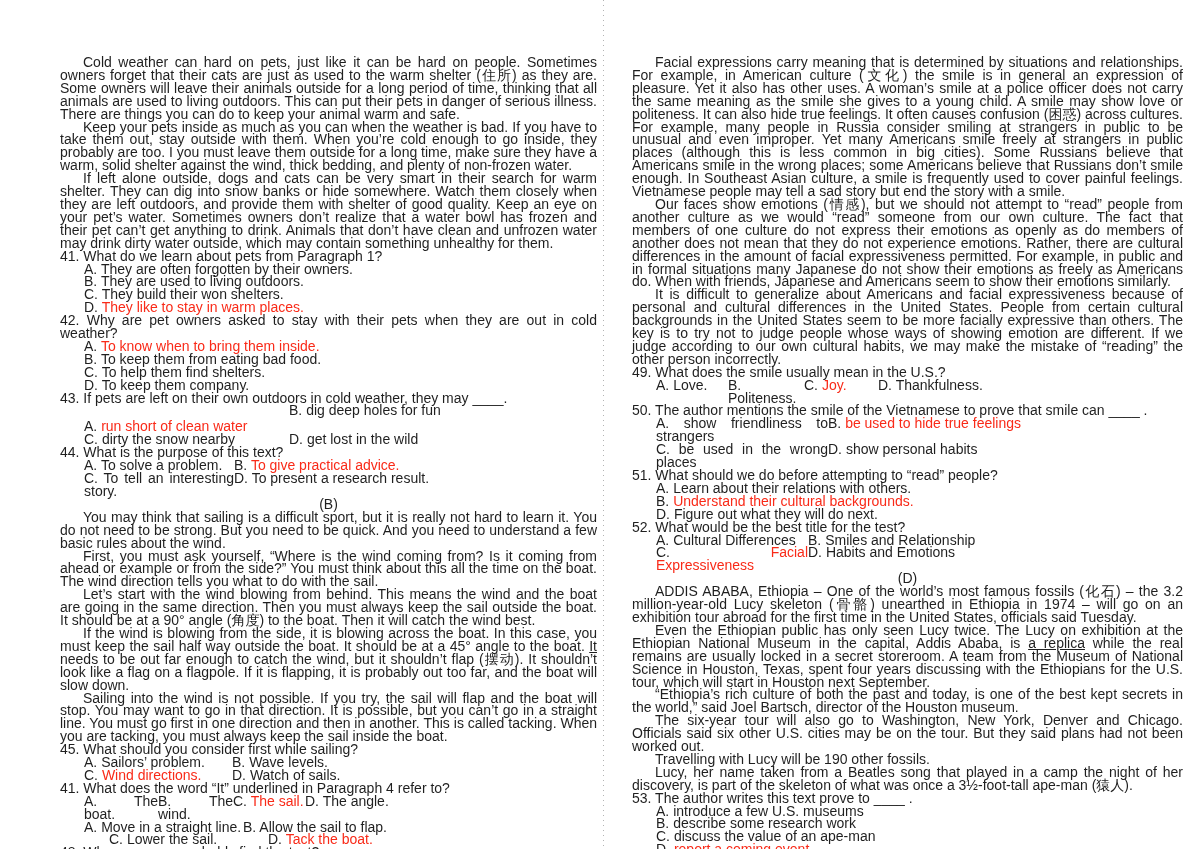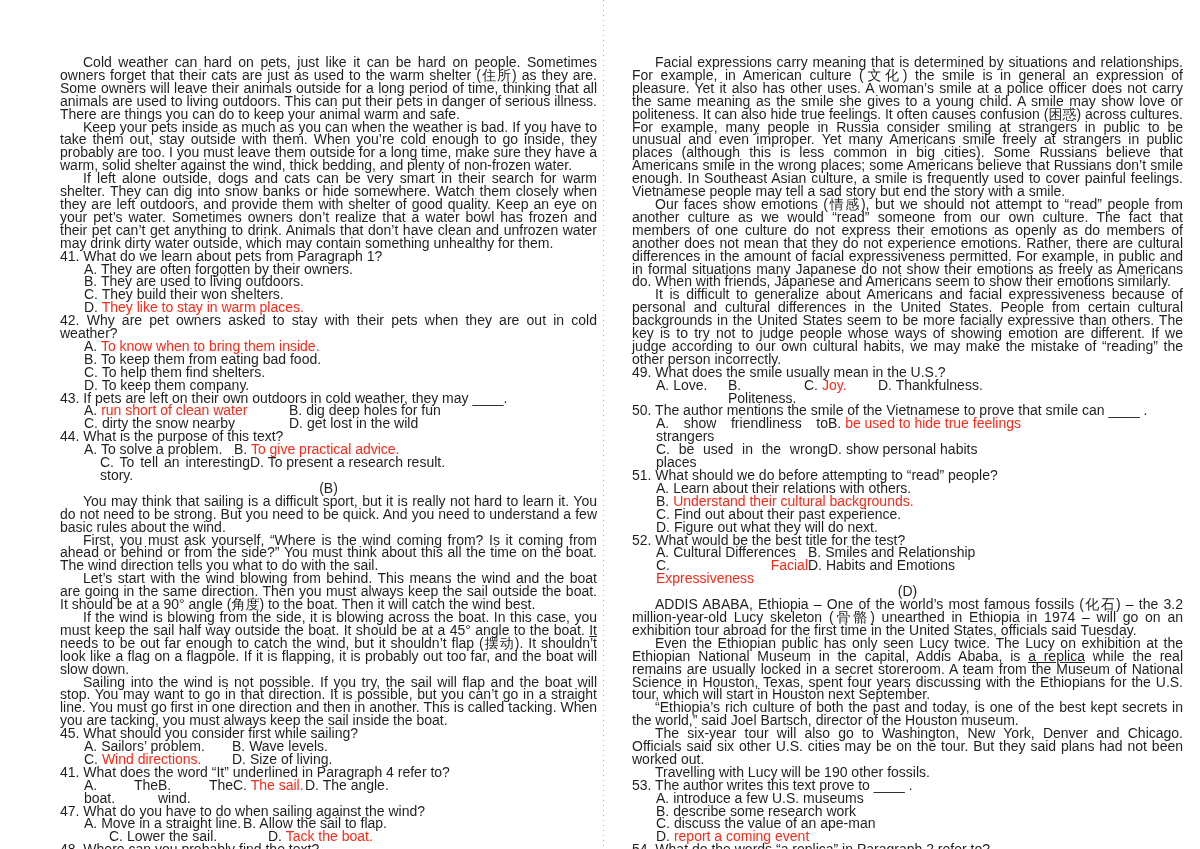--- a/index.html
+++ b/index.html
@@ -43,45 +43,44 @@
       </div>
       <div class="question">
         <div class="q-head"><span>42.</span> <span>Why are pet owners asked to stay with their pets when they are out in cold weather?</span></div>
         <div class="opt-line"><span class="opt-cell"><span class="opt-label">A.</span> <span class="opt-text answer">To know when to bring them inside.</span></span></div>
         <div class="opt-line"><span class="opt-cell"><span class="opt-label">B.</span> <span class="opt-text">To keep them from eating bad food.</span></span></div>
         <div class="opt-line"><span class="opt-cell"><span class="opt-label">C.</span> <span class="opt-text">To help them find shelters.</span></span></div>
         <div class="opt-line"><span class="opt-cell"><span class="opt-label">D.</span> <span class="opt-text">To keep them company.</span></span></div>
       </div>
       <div class="question">
         <div class="q-head"><span>43.</span> <span>If pets are left on their own outdoors in cold weather, they may ____.</span></div>
-        <div class="opt-line"><span class="opt-cell" style="width: 205px;"><span class="opt-label">A.</span> <span class="opt-text answer">run short of clean water</span></span><span class="opt-cell"><span class="opt-label">B.</span> <span class="opt-text">dig deep holes for fun</span></span></div>
+        <div class="opt-line"><span class="opt-cell" style="width: 205px; margin-top: 16px;"><span class="opt-label">A.</span> <span class="opt-text answer">run short of clean water</span></span><span class="opt-cell"><span class="opt-label">B.</span> <span class="opt-text">dig deep holes for fun</span></span></div>
         <div class="opt-line"><span class="opt-cell" style="width: 205px;"><span class="opt-label">C.</span> <span class="opt-text">dirty the snow nearby</span></span><span class="opt-cell"><span class="opt-label">D.</span> <span class="opt-text">get lost in the wild</span></span></div>
       </div>
       <div class="question">
         <div class="q-head"><span>44.</span> <span>What is the purpose of this text?</span></div>
         <div class="opt-line"><span class="opt-cell" style="width: 150px;"><span class="opt-label">A.</span> <span class="opt-text">To solve a problem.</span></span><span class="opt-cell"><span class="opt-label">B.</span> <span class="opt-text answer">To give practical advice.</span></span></div>
-        <div class="opt-line"><span class="opt-cell" style="width: 150px; margin-left: 16px;"><span class="opt-label">C.</span> <span class="opt-text">To tell an interesting story.</span></span><span class="opt-cell"><span class="opt-label">D.</span> <span class="opt-text">To present a research result.</span></span></div>
+        <div class="opt-line"><span class="opt-cell" style="width: 150px;"><span class="opt-label">C.</span> <span class="opt-text">To tell an interesting story.</span></span><span class="opt-cell"><span class="opt-label">D.</span> <span class="opt-text">To present a research result.</span></span></div>
       </div>
       <div class="sec-label">(B)</div>
       <p class="para"><span>You may think that sailing is a difficult sport, but it is really not hard to learn it. You do not need to be strong. But you need to be quick. And you need to understand a few basic rules about the wind.</span></p>
-      <p class="para"><span>First, you must ask yourself, “Where is the wind coming from? Is it coming from ahead or behind or from the side?” You must think about this all the time on the boat. The wind direction tells you what to do with the sail.</span></p>
+      <p class="para"><span>First, you must ask yourself, “Where is the wind coming from? Is it coming from ahead or example or from the side?” You must think about this all the time on the boat. The wind direction tells you what to do with the sail.</span></p>
       <p class="para"><span>Let’s start with the wind blowing from behind. This means the wind and the boat are going in the same direction. Then you must always keep the sail outside the boat. It should be at a 90° angle (角度) to the boat. Then it will catch the wind best.</span></p>
       <p class="para"><span>If the wind is blowing from the side, it is blowing across the boat. In this case, you must keep the sail half way outside the boat. It should be at a 45° angle to the boat. </span><span class="u">It</span><span> needs to be out far enough to catch the wind, but it shouldn’t flap (摆动). It shouldn’t look like a flag on a flagpole. If it is flapping, it is probably out too far, and the boat will slow down.</span></p>
       <p class="para"><span>Sailing into the wind is not possible. If you try, the sail will flap and the boat will stop. You may want to go in that direction. It is possible, but you can’t go in a straight line. You must go first in one direction and then in another. This is called tacking. When you are tacking, you must always keep the sail inside the boat.</span></p>
       <div class="question">
         <div class="q-head"><span>45.</span> <span>What should you consider first while sailing?</span></div>
         <div class="opt-line"><span class="opt-cell" style="width: 148px;"><span class="opt-label">A.</span> <span class="opt-text">Sailors’ problem.</span></span><span class="opt-cell"><span class="opt-label">B.</span> <span class="opt-text">Wave levels.</span></span></div>
-        <div class="opt-line"><span class="opt-cell" style="width: 148px;"><span class="opt-label">C.</span> <span class="opt-text answer">Wind directions.</span></span><span class="opt-cell"><span class="opt-label">D.</span> <span class="opt-text">Size of living.</span></span></div>
+        <div class="opt-line"><span class="opt-cell" style="width: 148px;"><span class="opt-label">C.</span> <span class="opt-text answer">Wind directions.</span></span><span class="opt-cell"><span class="opt-label">D.</span> <span class="opt-text">Watch of sails.</span></span></div>
       </div>
       <div class="question">
         <div class="q-head"><span>41.</span> <span>What does the word “It” underlined in Paragraph 4 refer to?</span></div>
         <div class="opt-line"><span class="opt-cell" style="width: 74px;"><span class="opt-label">A.</span> <span class="opt-text">The boat.</span></span><span class="opt-cell" style="width: 75px;"><span class="opt-label">B.</span> <span class="opt-text">The wind.</span></span><span class="opt-cell" style="width: 72px;"><span class="opt-label">C.</span> <span class="opt-text answer">The sail.</span></span><span class="opt-cell"><span class="opt-label">D.</span> <span class="opt-text">The angle.</span></span></div>
       </div>
       <div class="question">
-        <div class="q-head"><span>47.</span> <span>What do you have to do when sailing against the wind?</span></div>
         <div class="opt-line"><span class="opt-cell" style="width: 159px;"><span class="opt-label">A.</span> <span class="opt-text">Move in a straight line.</span></span><span class="opt-cell"><span class="opt-label">B.</span> <span class="opt-text">Allow the sail to flap.</span></span></div>
         <div class="opt-line"><span class="opt-cell" style="width: 159px; margin-left: 25px;"><span class="opt-label">C.</span> <span class="opt-text">Lower the sail.</span></span><span class="opt-cell"><span class="opt-label">D.</span> <span class="opt-text answer">Tack the boat.</span></span></div>
       </div>
       <div class="question">
         <div class="q-head"><span>48.</span> <span>Where can you probably find the text?</span></div>
         <div class="opt-line"><span class="opt-cell" style="width: 161px;"><span class="opt-label">A.</span> <span class="opt-text answer">In a popular magazine.</span></span><span class="opt-cell"><span class="opt-label">B.</span> <span class="opt-text">In a tourist guidebook.</span></span></div>
         <div class="opt-line"><span class="opt-cell" style="width: 161px;"><span class="opt-label">C.</span> <span class="opt-text">In a physics textbook.</span></span><span class="opt-cell"><span class="opt-label">D.</span> <span class="opt-text">In an official report.</span></span></div>
       </div>
       <div class="sec-label">(C)</div>
     </div>
@@ -95,34 +94,34 @@
       </div>
       <div class="question">
         <div class="q-head"><span>50.</span> <span>The author mentions the smile of the Vietnamese to prove that smile can ____ .</span></div>
         <div class="opt-line"><span class="opt-cell" style="width: 172px;"><span class="opt-label">A.</span> <span class="opt-text">show friendliness to strangers</span></span><span class="opt-cell"><span class="opt-label">B.</span> <span class="opt-text answer">be used to hide true feelings</span></span></div>
         <div class="opt-line"><span class="opt-cell" style="width: 172px;"><span class="opt-label">C.</span> <span class="opt-text">be used in the wrong places</span></span><span class="opt-cell"><span class="opt-label">D.</span> <span class="opt-text">show personal habits</span></span></div>
       </div>
       <div class="question">
         <div class="q-head"><span>51.</span> <span>What should we do before attempting to “read” people?</span></div>
         <div class="opt-line"><span class="opt-cell"><span class="opt-label">A.</span> <span class="opt-text">Learn about their relations with others.</span></span></div>
         <div class="opt-line"><span class="opt-cell"><span class="opt-label">B.</span> <span class="opt-text answer">Understand their cultural backgrounds.</span></span></div>
-        <div class="opt-line"><span class="opt-cell"><span class="opt-label">C.</span> <span class="opt-text">Find out about their past experience.</span></span></div>
         <div class="opt-line"><span class="opt-cell"><span class="opt-label">D.</span> <span class="opt-text">Figure out what they will do next.</span></span></div>
       </div>
       <div class="question">
         <div class="q-head"><span>52.</span> <span>What would be the best title for the test?</span></div>
         <div class="opt-line"><span class="opt-cell" style="width: 152px;"><span class="opt-label">A.</span> <span class="opt-text">Cultural Differences</span></span><span class="opt-cell"><span class="opt-label">B.</span> <span class="opt-text">Smiles and Relationship</span></span></div>
         <div class="opt-line"><span class="opt-cell" style="width: 152px;"><span class="opt-label">C.</span> <span class="opt-text answer">Facial Expressiveness</span></span><span class="opt-cell"><span class="opt-label">D.</span> <span class="opt-text">Habits and Emotions</span></span></div>
       </div>
       <div class="sec-label">(D)</div>
       <p class="para"><span>ADDIS ABABA, Ethiopia – One of the world’s most famous fossils (化石) – the 3.2 million-year-old Lucy skeleton (骨骼) unearthed in Ethiopia in 1974 – will go on an exhibition tour abroad for the first time in the United States, officials said Tuesday.</span></p>
       <p class="para"><span>Even the Ethiopian public has only seen Lucy twice. The Lucy on exhibition at the Ethiopian National Museum in the capital, Addis Ababa, is </span><span class="u">a replica</span><span> while the real remains are usually locked in a secret storeroom. A team from the Museum of National Science in Houston, Texas, spent four years discussing with the Ethiopians for the U.S. tour, which will start in Houston next September.</span></p>
       <p class="para"><span>“Ethiopia’s rich culture of both the past and today, is one of the best kept secrets in the world,” said Joel Bartsch, director of the Houston museum.</span></p>
       <p class="para"><span>The six-year tour will also go to Washington, New York, Denver and Chicago. Officials said six other U.S. cities may be on the tour. But they said plans had not been worked out.</span></p>
       <p class="para"><span>Travelling with Lucy will be 190 other fossils.</span></p>
+      <p class="para"><span>Lucy, her name taken from a Beatles song that played in a camp the night of her discovery, is part of the skeleton of what was once a 3½-foot-tall ape-man (猿人).</span></p>
       <div class="question">
         <div class="q-head"><span>53.</span> <span>The author writes this text prove to ____ .</span></div>
         <div class="opt-line"><span class="opt-cell"><span class="opt-label">A.</span> <span class="opt-text">introduce a few U.S. museums</span></span></div>
         <div class="opt-line"><span class="opt-cell"><span class="opt-label">B.</span> <span class="opt-text">describe some research work</span></span></div>
         <div class="opt-line"><span class="opt-cell"><span class="opt-label">C.</span> <span class="opt-text">discuss the value of an ape-man</span></span></div>
         <div class="opt-line"><span class="opt-cell"><span class="opt-label">D.</span> <span class="opt-text answer">report a coming event</span></span></div>
       </div>
       <div class="question">
         <div class="q-head"><span>54.</span> <span>What do the words “a replica” in Paragraph 2 refer to?</span></div>
         <div class="opt-line"><span class="opt-cell" style="width: 155px;"><span class="opt-label">C.</span> <span class="opt-text answer">A copy of the skeleton.</span></span><span class="opt-cell"><span class="opt-label">D.</span> <span class="opt-text">A mentions record of Lucy.</span></span></div>

